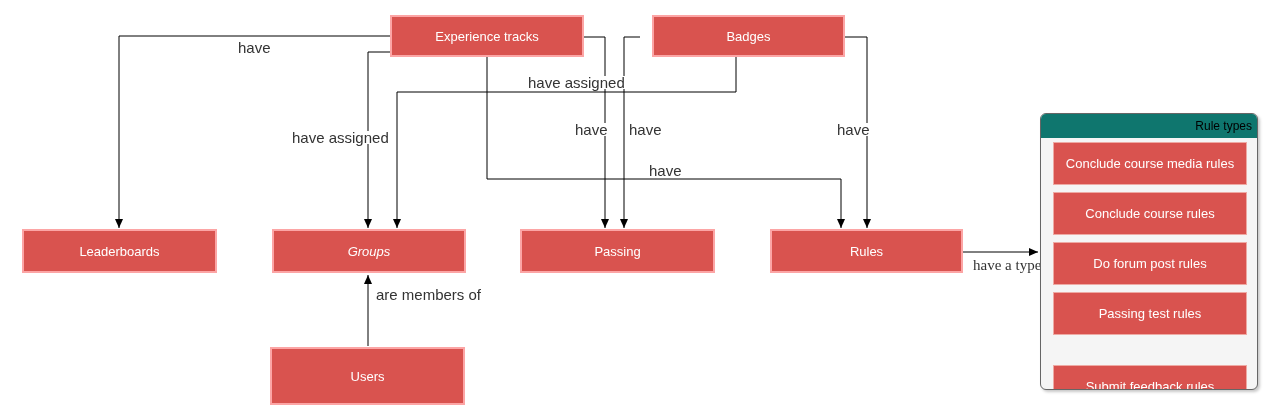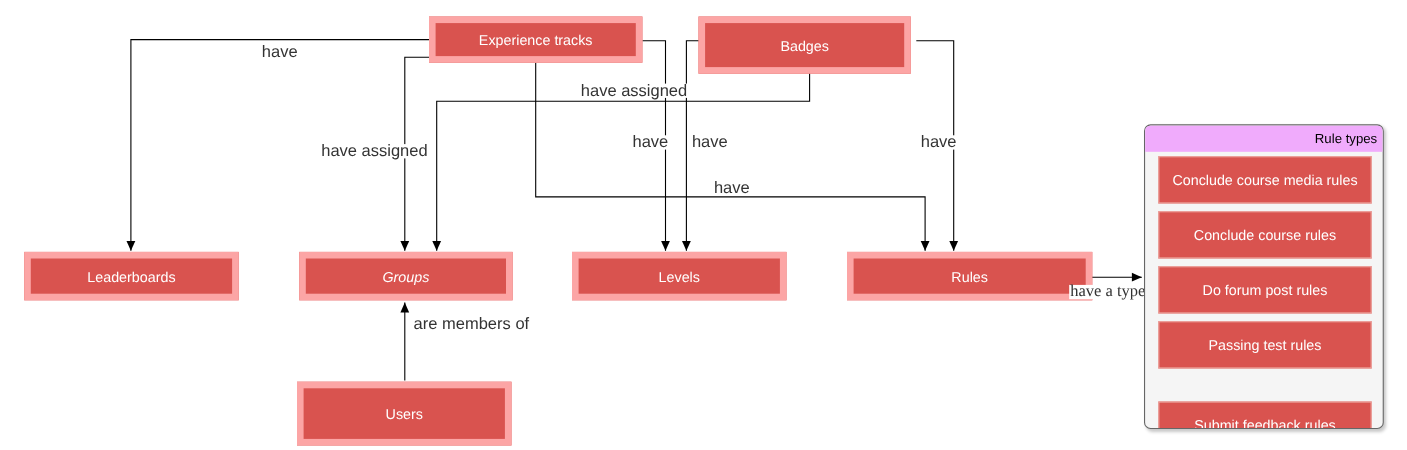--- a/index.html
+++ b/index.html
@@ -8,21 +8,21 @@
     width:1279px;height:409px;
     background:#ffffff;
     font-family:"Liberation Sans", sans-serif;
     overflow:hidden;
   }
   #edges{position:absolute;left:0;top:0;width:1279px;height:409px;}
   #edges path.edge{fill:none;stroke:#000000;stroke-width:1;}
   .node{
     position:absolute;
     background:#d9534f;
-    border:6px solid #fca5a5;
+    border:2px solid #fca5a5;
     color:#ffffff;
     font-size:13px;
     display:flex;align-items:center;justify-content:center;
     text-align:center;
     box-sizing:border-box;
     white-space:nowrap;
   }
   .edge-label{
     position:absolute;
     font-size:15px;
@@ -37,21 +37,21 @@
     left:1040px;top:113px;width:218px;height:277px;
     background:#f5f5f5;
     border:1px solid #666666;
     border-radius:6px;
     box-sizing:border-box;
     box-shadow:2px 2px 3px rgba(0,0,0,0.22);
     overflow:hidden;
   }
   .panel-title{
     height:24px;line-height:24px;
-    background:#f0abfc;
+    background:#0f766e;
     color:#000000;
     font-size:12px;
     text-align:right;
     padding-right:5px;
   }
   .panel-items{padding:4px 12px 25px 12px;}
   .panel-item{
     width:194px;height:43px;
     margin-bottom:7px;
     background:#d9534f;
@@ -81,29 +81,29 @@
     <path class="edge" d="M584 37 H605 V228" marker-end="url(#arrow)"></path>
     <path class="edge" d="M640 37 H624 V228" marker-end="url(#arrow)"></path>
     <path class="edge" d="M833 37 H867 V228" marker-end="url(#arrow)"></path>
     <path class="edge" d="M487 57 V179 H841 V228" marker-end="url(#arrow)"></path>
     <path class="edge" d="M368 346 V275" marker-end="url(#arrow)"></path>
     <path class="edge" d="M963 252 H1038" marker-end="url(#arrow)"></path>
   </svg>
 
   <div class="node" style="left:390px;top:15px;width:194px;height:42px;">Experience tracks</div>
 
-  <div class="node" style="left:635px;top:15px;width:193px;height:52px;">Badges</div>
+  <div class="node" style="left:652px;top:15px;width:193px;height:42px;">Badges</div>
 
   <div class="node" style="left:22px;top:229px;width:195px;height:44px;">Leaderboards</div>
 
   <div class="node" style="left:272px;top:229px;width:194px;height:44px;font-style:italic;">Groups</div>
 
-  <div class="node" style="left:520px;top:229px;width:195px;height:44px;">Levels</div>
+  <div class="node" style="left:520px;top:229px;width:195px;height:44px;">Passing</div>
 
-  <div class="node" style="left:770px;top:229px;width:223px;height:44px;">Rules</div>
+  <div class="node" style="left:770px;top:229px;width:193px;height:44px;">Rules</div>
 
   <div class="node" style="left:270px;top:347px;width:195px;height:58px;">Users</div>
 
   <div class="edge-label" style="left:237px;top:41px;">have</div>
 
   <div class="edge-label" style="left:291px;top:131px;">have assigned</div>
 
   <div class="edge-label" style="left:527px;top:76px;">have assigned</div>
 
   <div class="edge-label" style="left:574px;top:123px;">have</div>

